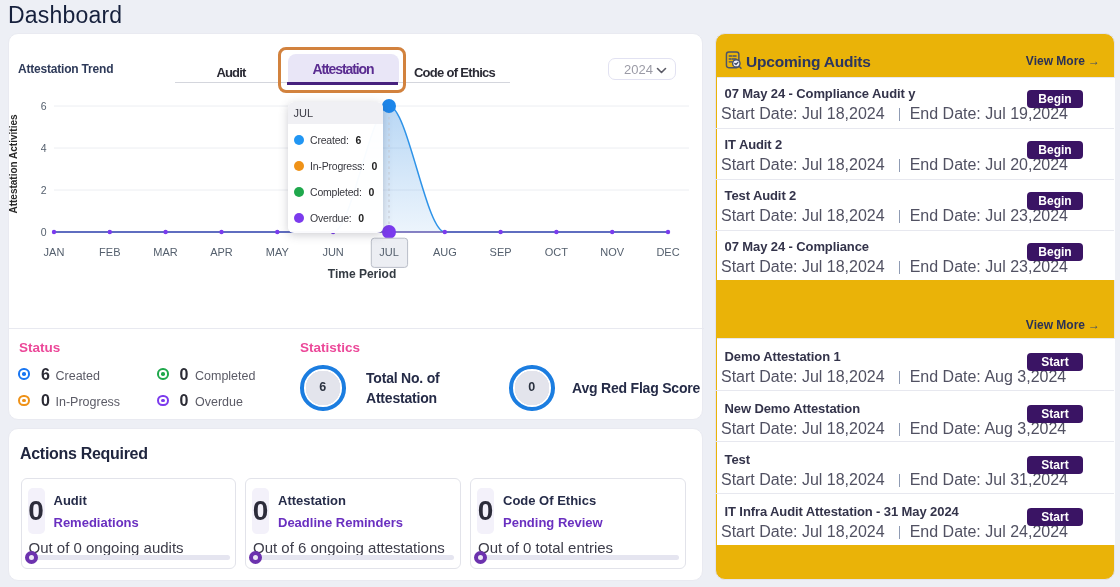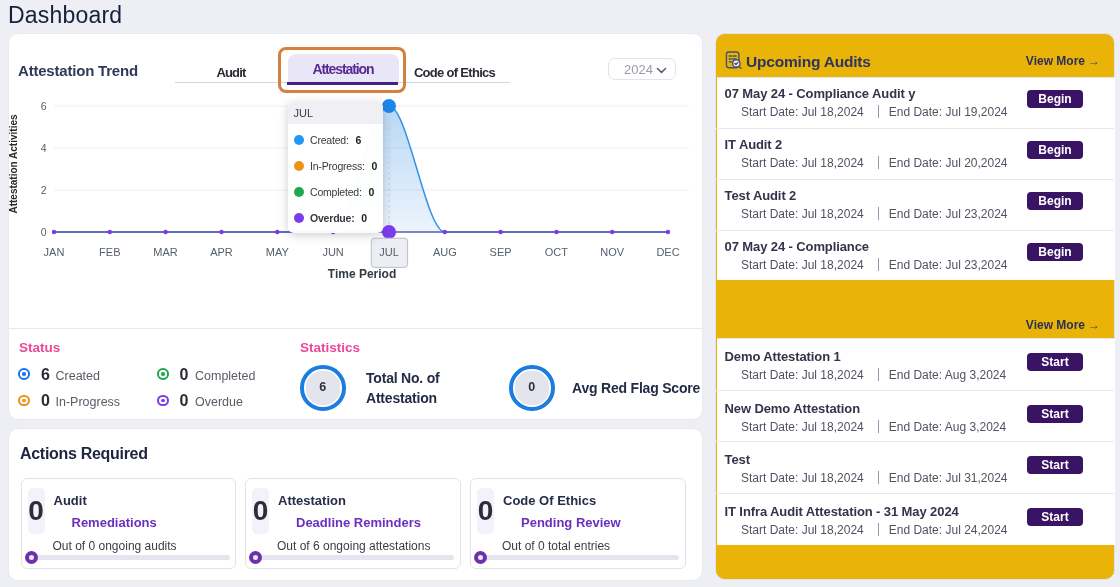--- a/index.html
+++ b/index.html
@@ -6,21 +6,21 @@
 html,body { width:1120px; height:587px; background:#edeff5; font-family:"Liberation Sans", sans-serif; overflow:hidden; }
 .page { position:relative; width:1120px; height:587px;padding-left:8px; }
 .abs { position:absolute; }
 .h1 { left:8px; top:2px; font-size:23px; font-weight:500; color:#16203c; letter-spacing:0.2px; }
 .card { background:#fff; border:1px solid #e9eaf1; border-radius:10px; }
 #cardA { left:8px; top:33px; width:695px; height:387px; }
 #cardB { left:8px; top:428px; width:695px; height:153px; }
 #cardC { left:715px; top:33px; width:400px; height:547px; background:#eab308; border:1px solid #e2e3ee; border-radius:10px; }
 
 
-.trendTitle { left:9px; top:28px; font-size:15px; font-weight:bold; color:#2e3a59; letter-spacing:-0.2px; }
+.trendTitle { left:9px; top:28px; font-size:12px; font-weight:bold; color:#2e3a59; letter-spacing:-0.2px; }
 .tabLine { left:166px; top:48px; width:335px; height:1px; background:#d4d6dd; }
 .tabAudit { left:187px; top:31px; width:70px; text-align:center; font-size:13px; font-weight:bold; color:#2b2b35; letter-spacing:-0.8px; }
 .tabCoe { left:395.5px; top:31px; width:100px; text-align:center; font-size:13px; font-weight:bold; color:#2b2b35; letter-spacing:-0.7px; }
 .tabActiveBg { left:278.5px; top:19.9px; width:111px; height:28.5px; background:#e9e6f7; border-radius:8px 8px 0 0; text-align:center; line-height:30px; font-size:14px; font-weight:bold; color:#5a2c91; letter-spacing:-1.1px; }
 .tabActiveUnderline { left:278px; top:48px; width:111px; height:2.5px; background:#46217e; }
 .orangeBox { left:269.3px; top:12.5px; width:127.5px; height:46px; border:3px solid #d2823e; border-radius:8px; background:transparent; }
 .yearSel { left:599px; top:24px; width:68px; height:22px; border:1px solid #e2e2f2; border-radius:7px; background:#fff; font-size:13px; color:#9b9ba6; text-align:left; padding-left:15px; line-height:21px; }
 .yearSel svg { position:absolute; right:8px; top:6px; }
 
 
@@ -38,34 +38,34 @@
 .stNum { position:absolute; font-size:16px; font-weight:bold; color:#2b2b35; }
 .stLab { position:absolute; font-size:12.5px; color:#5b5b66; }
 .statCircle { position:absolute; width:45.5px; height:45.5px; border:4.5px solid #1b7de0; border-radius:50%; background:radial-gradient(closest-side, #e3e4ec 91%, #fff 92%); text-align:center; line-height:36.5px; font-size:12.5px; font-weight:bold; color:#2b3240; }
 .statLab { position:absolute; letter-spacing:-0.2px; font-size:14px; font-weight:bold; color:#252b47; line-height:20px; white-space:nowrap; }
 
 
 .acTitle { left:11px; top:16px; font-size:16px; font-weight:bold; color:#20263f; letter-spacing:-0.3px; }
 .acCard { position:absolute; top:49px; width:215.5px; height:91px; background:#fff; border:1px solid #e2e3ea; border-radius:6px; }
 .acNumBg { position:absolute; left:6px; top:9px; width:17px; height:46px; background:#f3f1fa; border-radius:5px; text-align:center; line-height:46px; font-size:28px; font-weight:bold; color:#2c2c3a; overflow:visible; }
 .acT1 { position:absolute; left:32px; top:14px; font-size:13px; font-weight:bold; color:#262c49; }
-.acT2 { position:absolute; left:32px; top:36px; font-size:13px; font-weight:bold; color:#6a30c0;margin-left:18px; }
-.acOut { position:absolute; left:7px; top:60px; font-size:12px; color:#3c3c49;margin-left:24px; }
+.acT2 { position:absolute; left:32px; top:36px; font-size:13px; font-weight:bold; color:#6a30c0; }
+.acOut { position:absolute; left:7px; top:60px; font-size:15px; color:#3c3c49; }
 .acBar { position:absolute; left:8px; top:75.5px; width:200px; height:5px; background:#e5e5f0; border-radius:3px; }
 .acKnob { position:absolute; left:3px; top:71.5px; width:13px; height:13px; border-radius:50%; border:4px solid #6c32ae; background:#ece7f4; }
 
 
 .rpHead { position:absolute; left:9px; font-size:15.5px; font-weight:bold; color:#2c3660; letter-spacing:-0.2px; }
 .rpHead svg { vertical-align:-3px; margin-right:3px; }
 .viewMore { position:absolute; right:14px; font-size:12px; font-weight:bold; color:#2a3157; }
 .viewMore span { font-weight:normal; color:#3c4a6b; font-size:12px; margin-left:3px; }
 .whiteBlock { position:absolute; left:1px; width:398px; background:#fff; }
 .item { position:absolute; left:0; width:398px; }
 .itTitle { position:absolute; left:8.5px; top:9px; font-size:13px; font-weight:bold; color:#33334a; letter-spacing:-0.1px; }
-.itDates { position:absolute; left:25px; top:28px; font-size:12px; color:#515162;text-align:center; }
+.itDates { position:absolute; left:5px; top:28px; font-size:16px; color:#515162;text-align:center; }
 .itDates .sep { display:inline-block; width:1px; height:13px; background:#8f9bb3; margin:0 10px 0 14px; vertical-align:-2px; }
 .itSep { position:absolute; left:0; width:398px; height:1px; background:#e7e8ef; }
 .btn { position:absolute; left:311px; width:56px; height:18px; background:#3a1464; border-radius:4px; color:#fff; font-size:12px; font-weight:bold; text-align:center; line-height:18px; }
 </style>
 </head>
 <body>
 <div class="page">
   <div class="abs h1">Dashboard</div>
 
   <div class="abs card" id="cardA">
@@ -142,21 +142,21 @@
       </g>
       <text x="353" y="244" font-size="12" font-weight="bold" fill="#333a42" text-anchor="middle">Time Period</text>
       <text x="8" y="130" font-size="10" font-weight="bold" fill="#2a2a2a" text-anchor="middle" transform="rotate(-90 8 130)">Attestation Activities</text>
     </svg>
 
     <div class="abs tooltip">
       <div class="tthead">JUL</div>
       <div class="ttrow" style="top:31.5px;"><span class="dot" style="background:#2196f3"></span>Created: <b>6</b></div>
       <div class="ttrow" style="top:57.5px;"><span class="dot" style="background:#ef9218"></span>In-Progress: <b>0</b></div>
       <div class="ttrow" style="top:83.5px;"><span class="dot" style="background:#1fa84c"></span>Completed: <b>0</b></div>
-      <div class="ttrow" style="top:109.5px;font-weight:bold;"><span class="dot" style="background:#7c3bed"></span>Overdue: <b>0</b></div>
+      <div class="ttrow" style="top:109.5px;"><span class="dot" style="background:#7c3bed"></span>Overdue: <b>0</b></div>
     </div>
 
     <div class="abs divA"></div>
     <div class="abs secTitle" style="left:10px; top:306px;">Status</div>
     <style>.b1:after{background:#1976f2}</style>
     <div class="stIcon b1" style="left:9.3px; top:334px; border:2px solid #1976f2;"></div>
     <div class="stNum" style="left:32px; top:331.5px;">6</div>
     <div class="stLab" style="left:46.5px; top:334.5px;">Created</div>
     <div class="stIcon b2" style="left:9.3px; top:360.6px; border:2px solid #ef9218;"></div>
     <div class="stNum" style="left:32px; top:358px;">0</div>

